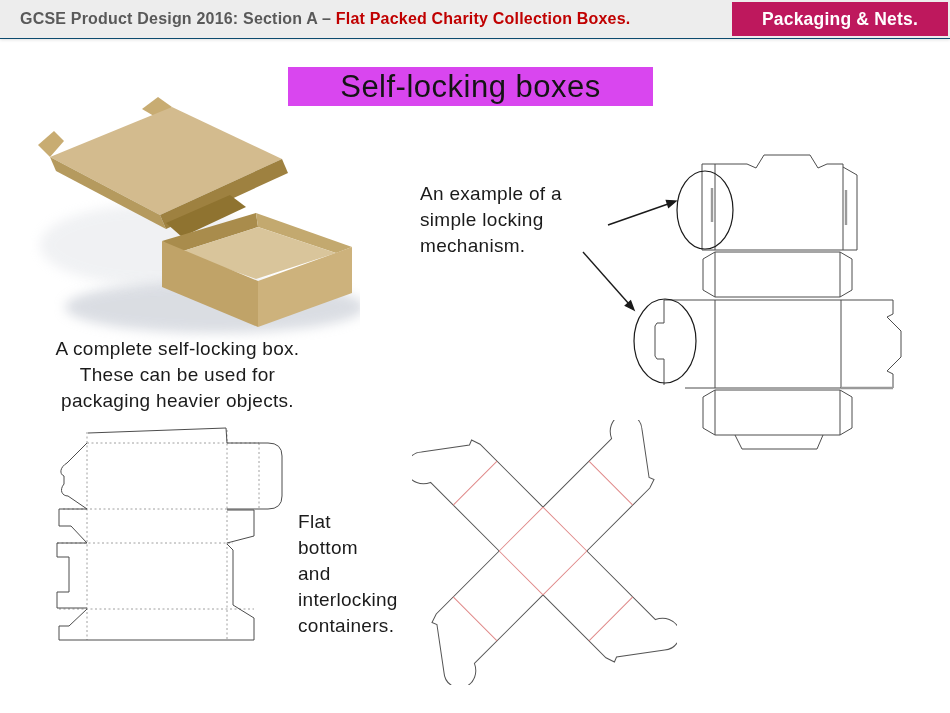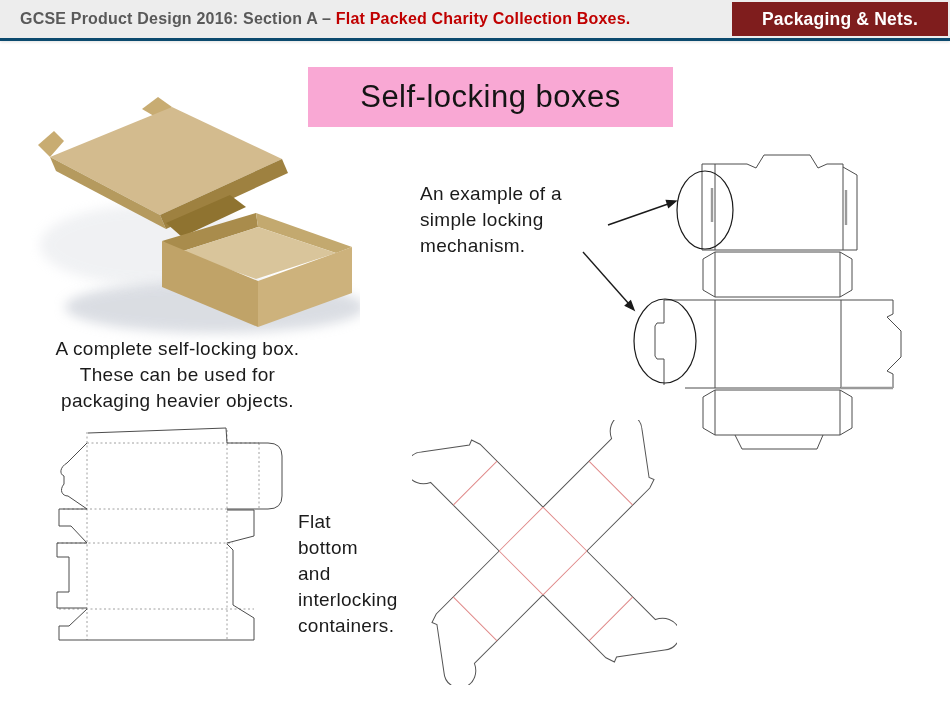--- a/index.html
+++ b/index.html
@@ -5,38 +5,38 @@
   html,body{margin:0;padding:0;}
   body{
     width:950px;height:713px;position:relative;overflow:hidden;
     background:#ffffff;
     font-family:"Liberation Sans",sans-serif;
     color:#1b1b1b;
   }
   .header-bar{
     position:absolute;left:0;top:0;width:950px;height:38px;
     background:#ededed;
-    border-bottom:3px solid #0c4a6e;
+    border-bottom:1px solid #0c4a6e;
     box-shadow:0 1px 3px rgba(0,0,0,.12);
     display:flex;align-items:center;
   }
   .header-text{
     margin-left:20px;font-size:16px;font-weight:bold;color:#595959;
     letter-spacing:.2px;white-space:nowrap;
   }
   .header-text .hl{color:#c00000;}
   .badge{
     position:absolute;right:2px;top:2px;width:216px;height:34px;
-    background:#7f1d1d;color:#ffffff;
+    background:#be185d;color:#ffffff;
     display:flex;align-items:center;justify-content:center;
     font-weight:bold;font-size:17.5px;letter-spacing:.2px;
   }
   .title-box{
-    position:absolute;left:308px;top:67px;width:365px;height:60px;
-    background:#f9a8d4;
+    position:absolute;left:288px;top:67px;width:365px;height:39px;
+    background:#d946ef;
     display:flex;align-items:center;justify-content:center;
     font-size:31px;color:#141414;letter-spacing:.5px;
   }
   .note{
     position:absolute;font-size:19px;line-height:26px;
     letter-spacing:.3px;white-space:pre-line;color:#1b1b1b;
   }
   #photo-caption{left:5px;top:336px;width:345px;text-align:center;}
   #locking-note{left:420px;top:181px;width:190px;}
   #nets-note{left:298px;top:509px;width:140px;}

